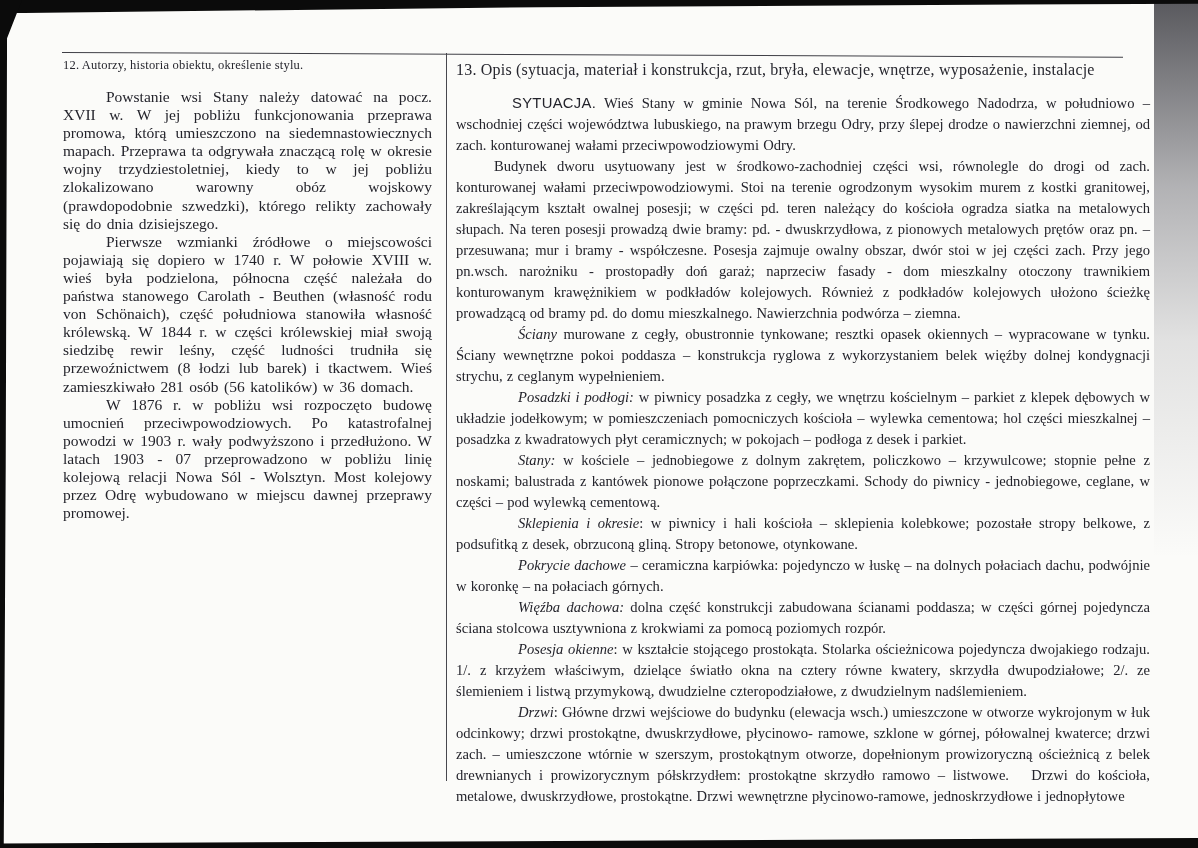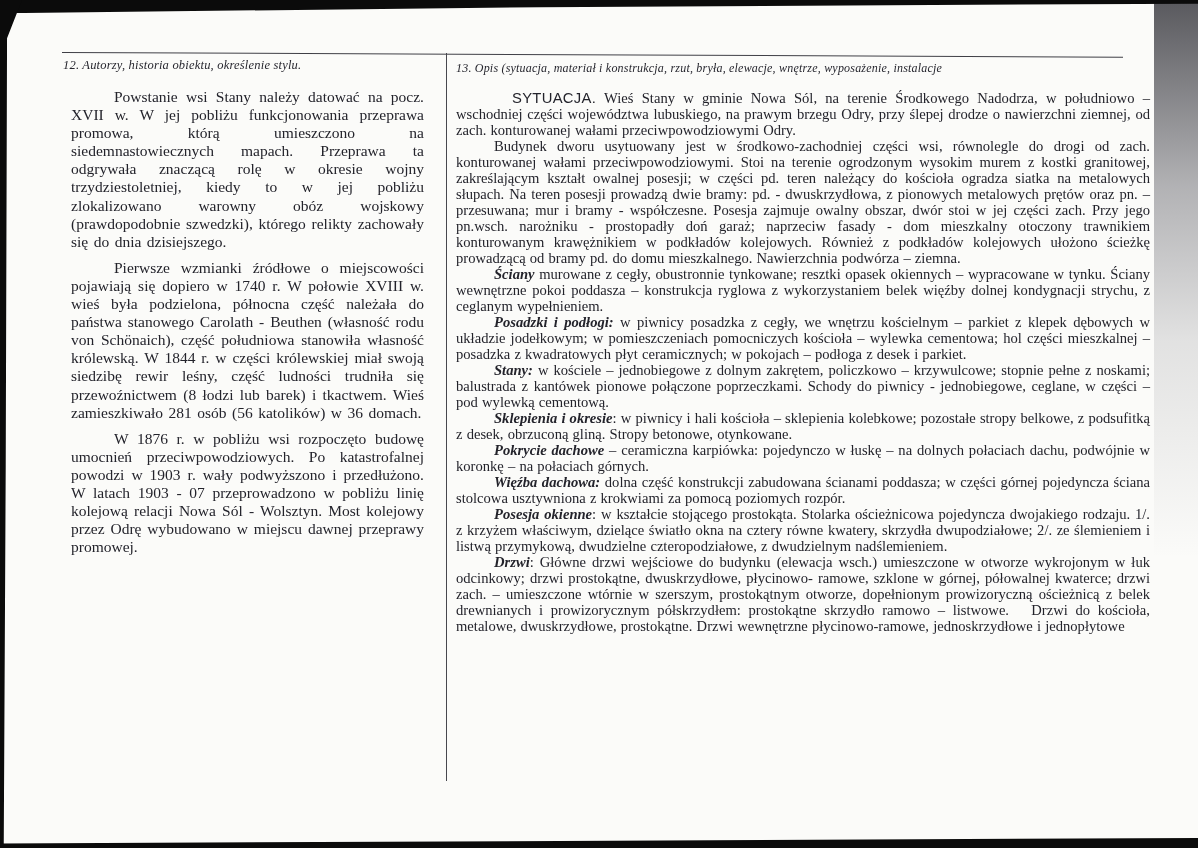--- a/index.html
+++ b/index.html
@@ -35,40 +35,40 @@
     transform:rotate(0.25deg);transform-origin:left top;
   }
   .v-divider{
     position:absolute;left:446px;top:53px;width:1px;height:728px;background:#47474e;
   }
   
   .col{position:absolute;color:#23232b;}
   .col-left{left:63px;top:58px;width:369px;}
   .col-right{left:456px;top:61px;width:694px;}
   .field-label{
-    font-size:12.5px;letter-spacing:.2px;color:#26262e;font-style:italic;
+    font-size:12.5px;letter-spacing:.2px;color:#26262e;
   }
-  .col-right .field-label{font-size:12px;}
+  .col-right .field-label{font-size:16px;}
   .body-left{
     margin-top:15px;font-size:15.5px;line-height:18.1px;
     text-align:justify;word-spacing:1.6px;
   }
-  .body-left p{margin:8px;text-indent:43px;}
+  .body-left p{margin:0;text-indent:43px;}
   .body-right{
-    margin-top:14px;font-size:14.6px;line-height:16px;
+    margin-top:14px;font-size:14.6px;line-height:21px;
     text-align:justify;word-spacing:.5px;
   }
   .body-right p{margin:0;text-indent:38px;}
   .body-right p.indent-lg{text-indent:56px;}
   .body-right p.heading-gap{margin-top:9px;}
   .lead-sans{
     font-family:"Liberation Sans","DejaVu Sans",sans-serif;
     font-size:14.8px;letter-spacing:.3px;
   }
-  .lead-bi{font-weight:bold;font-style:italic;}
+  .lead-bi{font-weight:normal;font-style:italic;margin-left:24px;}
 </style>
 </head>
 <body>
 
 <div class="page">
 
   <div class="rule-h"></div>
   <div class="v-divider"></div>
 
   <div class="col col-left">

